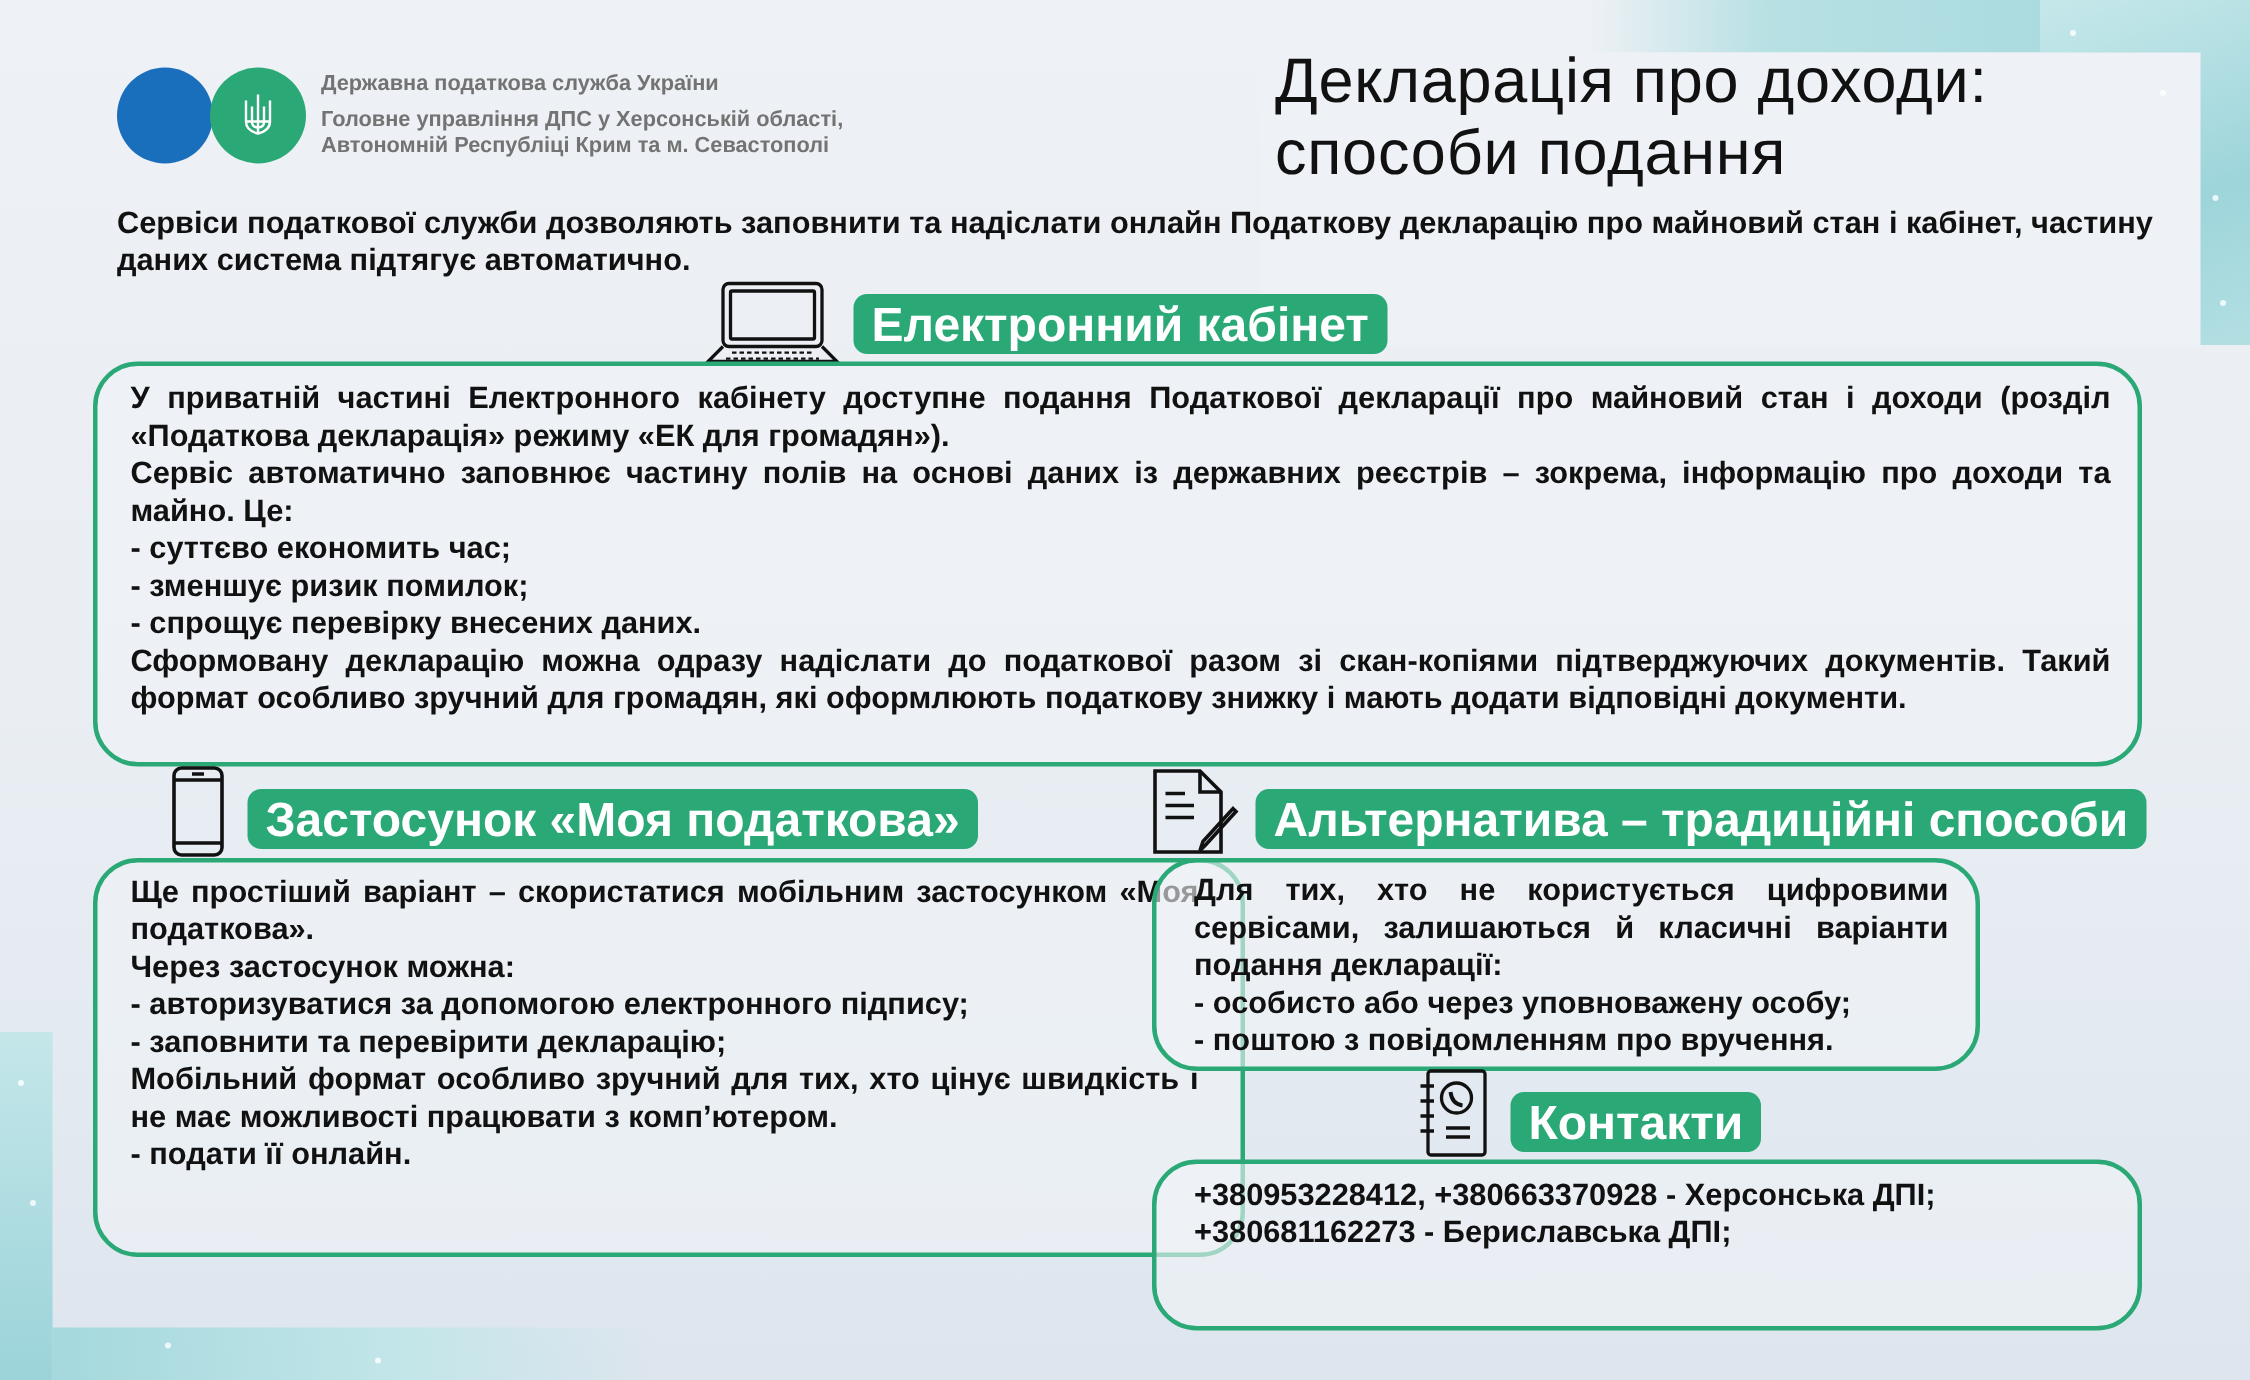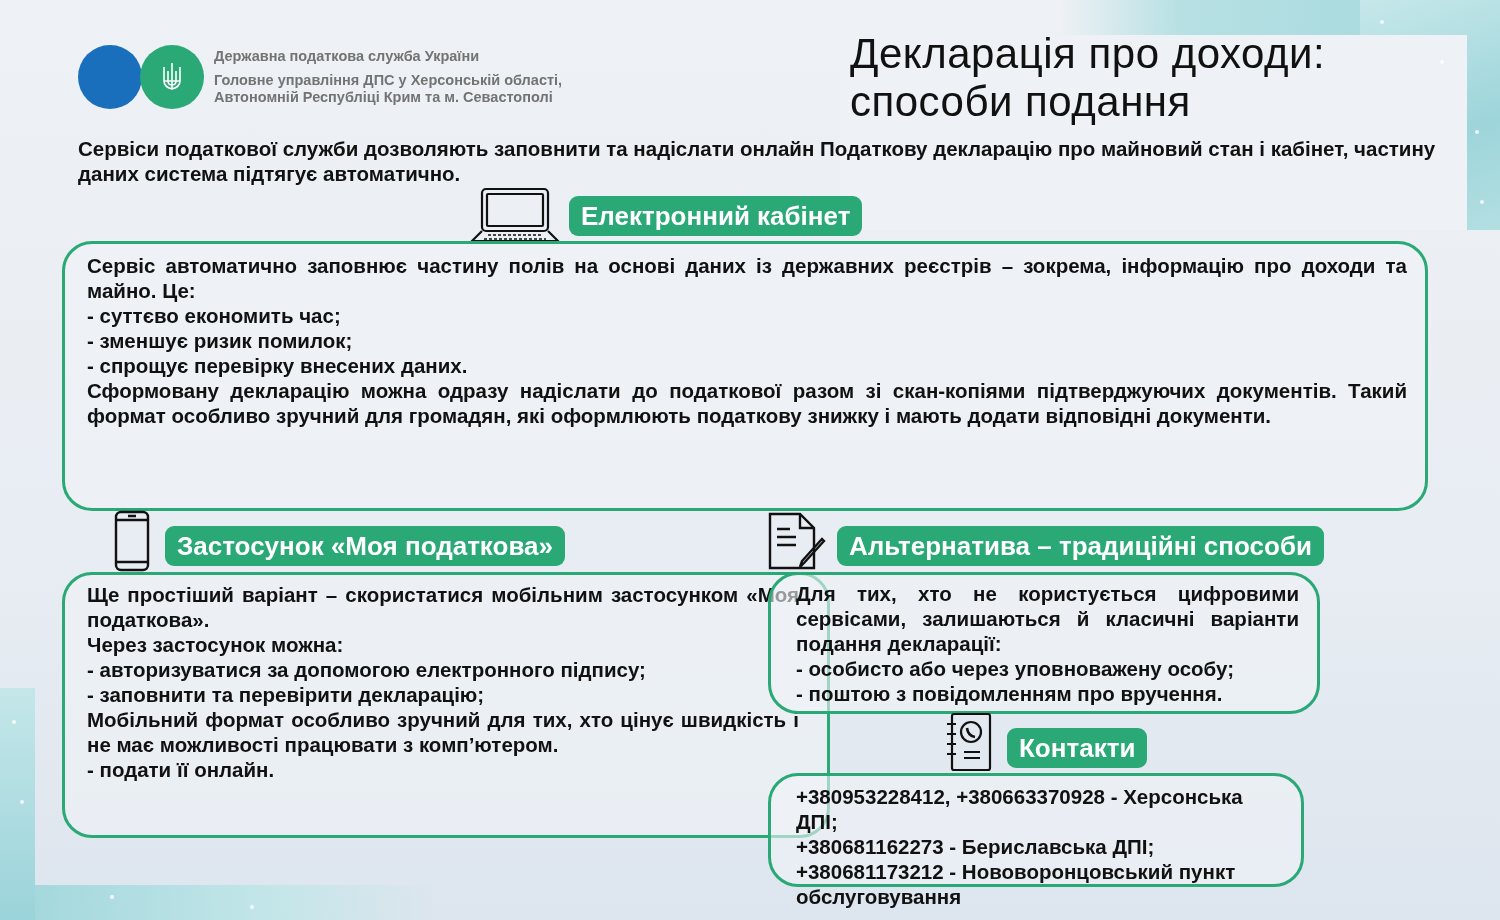--- a/index.html
+++ b/index.html
@@ -45,21 +45,21 @@
   .title {
     position: absolute; left: 850px; top: 30px; font-size: 42px; font-weight: normal; line-height: 48px;
     color: #111; letter-spacing: 0.5px;
   }
   .intro {
     position: absolute; left: 78px; top: 136px; width: 1360px; font-size: 20.5px; font-weight: bold; line-height: 25px;
   }
 
   .pill {
     position: absolute; background: #2aa876; color: #fff; font-weight: bold; border-radius: 9px;
-    font-size: 26px; line-height: 40px; padding: 0 12px; white-space: nowrap;
+    font-size: 32px; line-height: 40px; padding: 0 12px; white-space: nowrap;
   }
   .box {
     position: absolute; border: 3px solid #2aa876; border-radius: 30px; background: rgba(240,243,247,0.6);
     font-weight: bold; font-size: 20.5px; line-height: 25px; color: #111; text-align: justify;
   }
   .box p { margin: 0; }
   .icon { position: absolute; }
 </style>
 </head>
 <body>
@@ -99,20 +99,21 @@
 <div class="intro">Сервіси податкової служби дозволяють заповнити та надіслати онлайн Податкову декларацію про майновий стан і кабінет, частину даних система підтягує автоматично.</div>
 
 <svg class="icon" style="left:470px;top:186px" width="90" height="58" viewBox="0 0 90 58" fill="none" stroke="#111" stroke-width="2.2">
   <rect x="12" y="3" width="66" height="42" rx="4"></rect>
   <rect x="17" y="8" width="56" height="32" rx="1"></rect>
   <path d="M12 45 L2 55 H88 L78 45"></path>
   <path d="M18 49 H72 M14 53 H76" stroke-dasharray="3 2" stroke-width="1.5"></path>
 </svg>
 <div class="pill" style="left:569px;top:196px">Електронний кабінет</div>
 <div class="box" style="left:62px;top:241px;width:1366px;height:270px;padding:9px 18px 0 22px">
+  <p>У приватній частині Електронного кабінету доступне подання Податкової декларації про майновий стан і доходи (розділ «Податкова декларація» режиму «ЕК для громадян»).</p>
   <p>Сервіс автоматично заповнює частину полів на основі даних із державних реєстрів – зокрема, інформацію про доходи та майно. Це:</p>
   <p>- суттєво економить час;</p>
   <p>- зменшує ризик помилок;</p>
   <p>- спрощує перевірку внесених даних.</p>
   <p>Сформовану декларацію можна одразу надіслати до податкової разом зі скан-копіями підтверджуючих документів. Такий формат особливо зручний для громадян, які оформлюють податкову знижку і мають додати відповідні документи.</p>
 </div>
 
 <svg class="icon" style="left:114px;top:510px" width="36" height="62" viewBox="0 0 36 62" fill="none" stroke="#111" stroke-width="2.4">
   <rect x="2" y="2" width="32" height="58" rx="5"></rect>
   <path d="M2 10 H34 M2 52 H34 M14 6 H22"></path>
@@ -141,17 +142,16 @@
 </div>
 
 <svg class="icon" style="left:944px;top:712px" width="50" height="60" viewBox="0 0 50 60" fill="none" stroke="#111" stroke-width="2.2">
   <rect x="8" y="2" width="38" height="56" rx="2"></rect>
   <path d="M3 12 H12 M3 22 H12 M3 32 H12 M3 42 H12"></path>
   <circle cx="27" cy="20" r="10"></circle>
   <path d="M23 16 Q24 24 31 25" stroke-width="2.6"></path>
   <path d="M20 40 H36 M20 46 H36"></path>
 </svg>
 <div class="pill" style="left:1007px;top:728px">Контакти</div>
-<div class="box" style="left:768px;top:773px;width:536px;height:114px;padding:8px 18px 0 25px;text-align:left">
+<div class="box" style="left:768px;top:773px;width:660px;height:114px;padding:8px 18px 0 25px;text-align:left">
   <p>+380953228412, +380663370928 - Херсонська ДПІ;</p>
   <p>+380681162273 - Бериславська ДПІ;</p>
-  <p>+380681173212 - Нововоронцовський пункт обслуговування</p>
 </div>
 
 </body></html>

